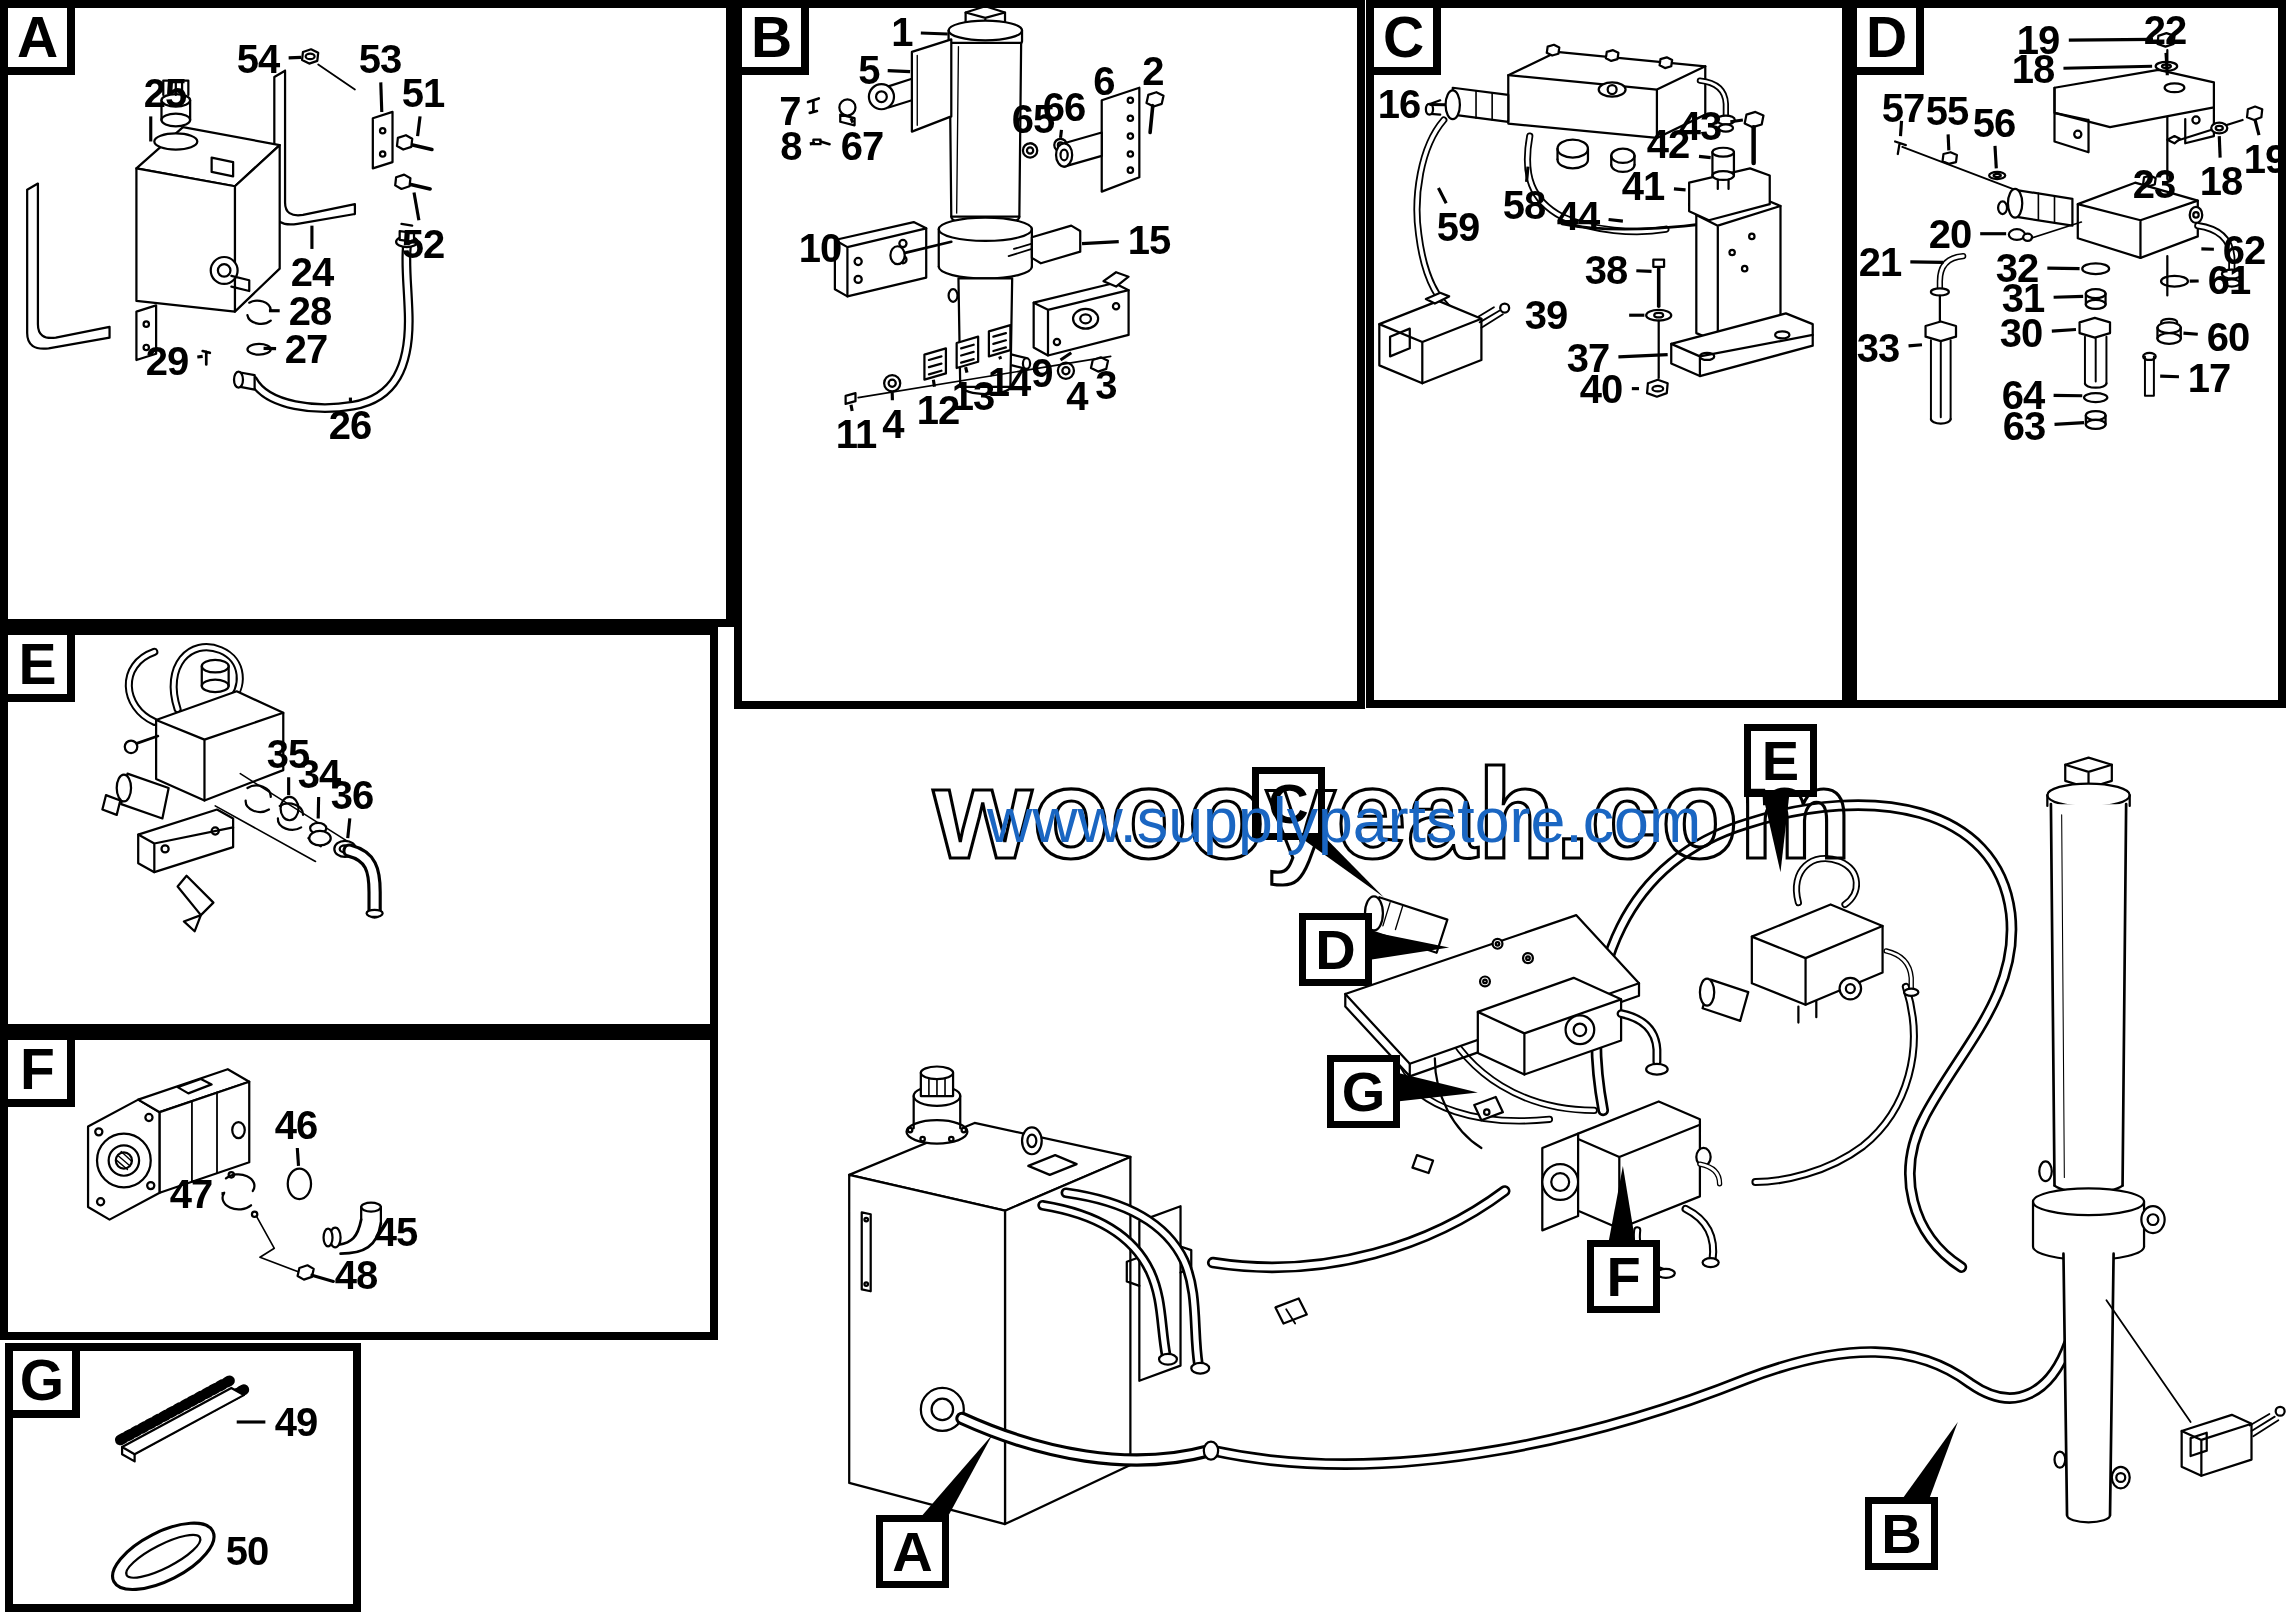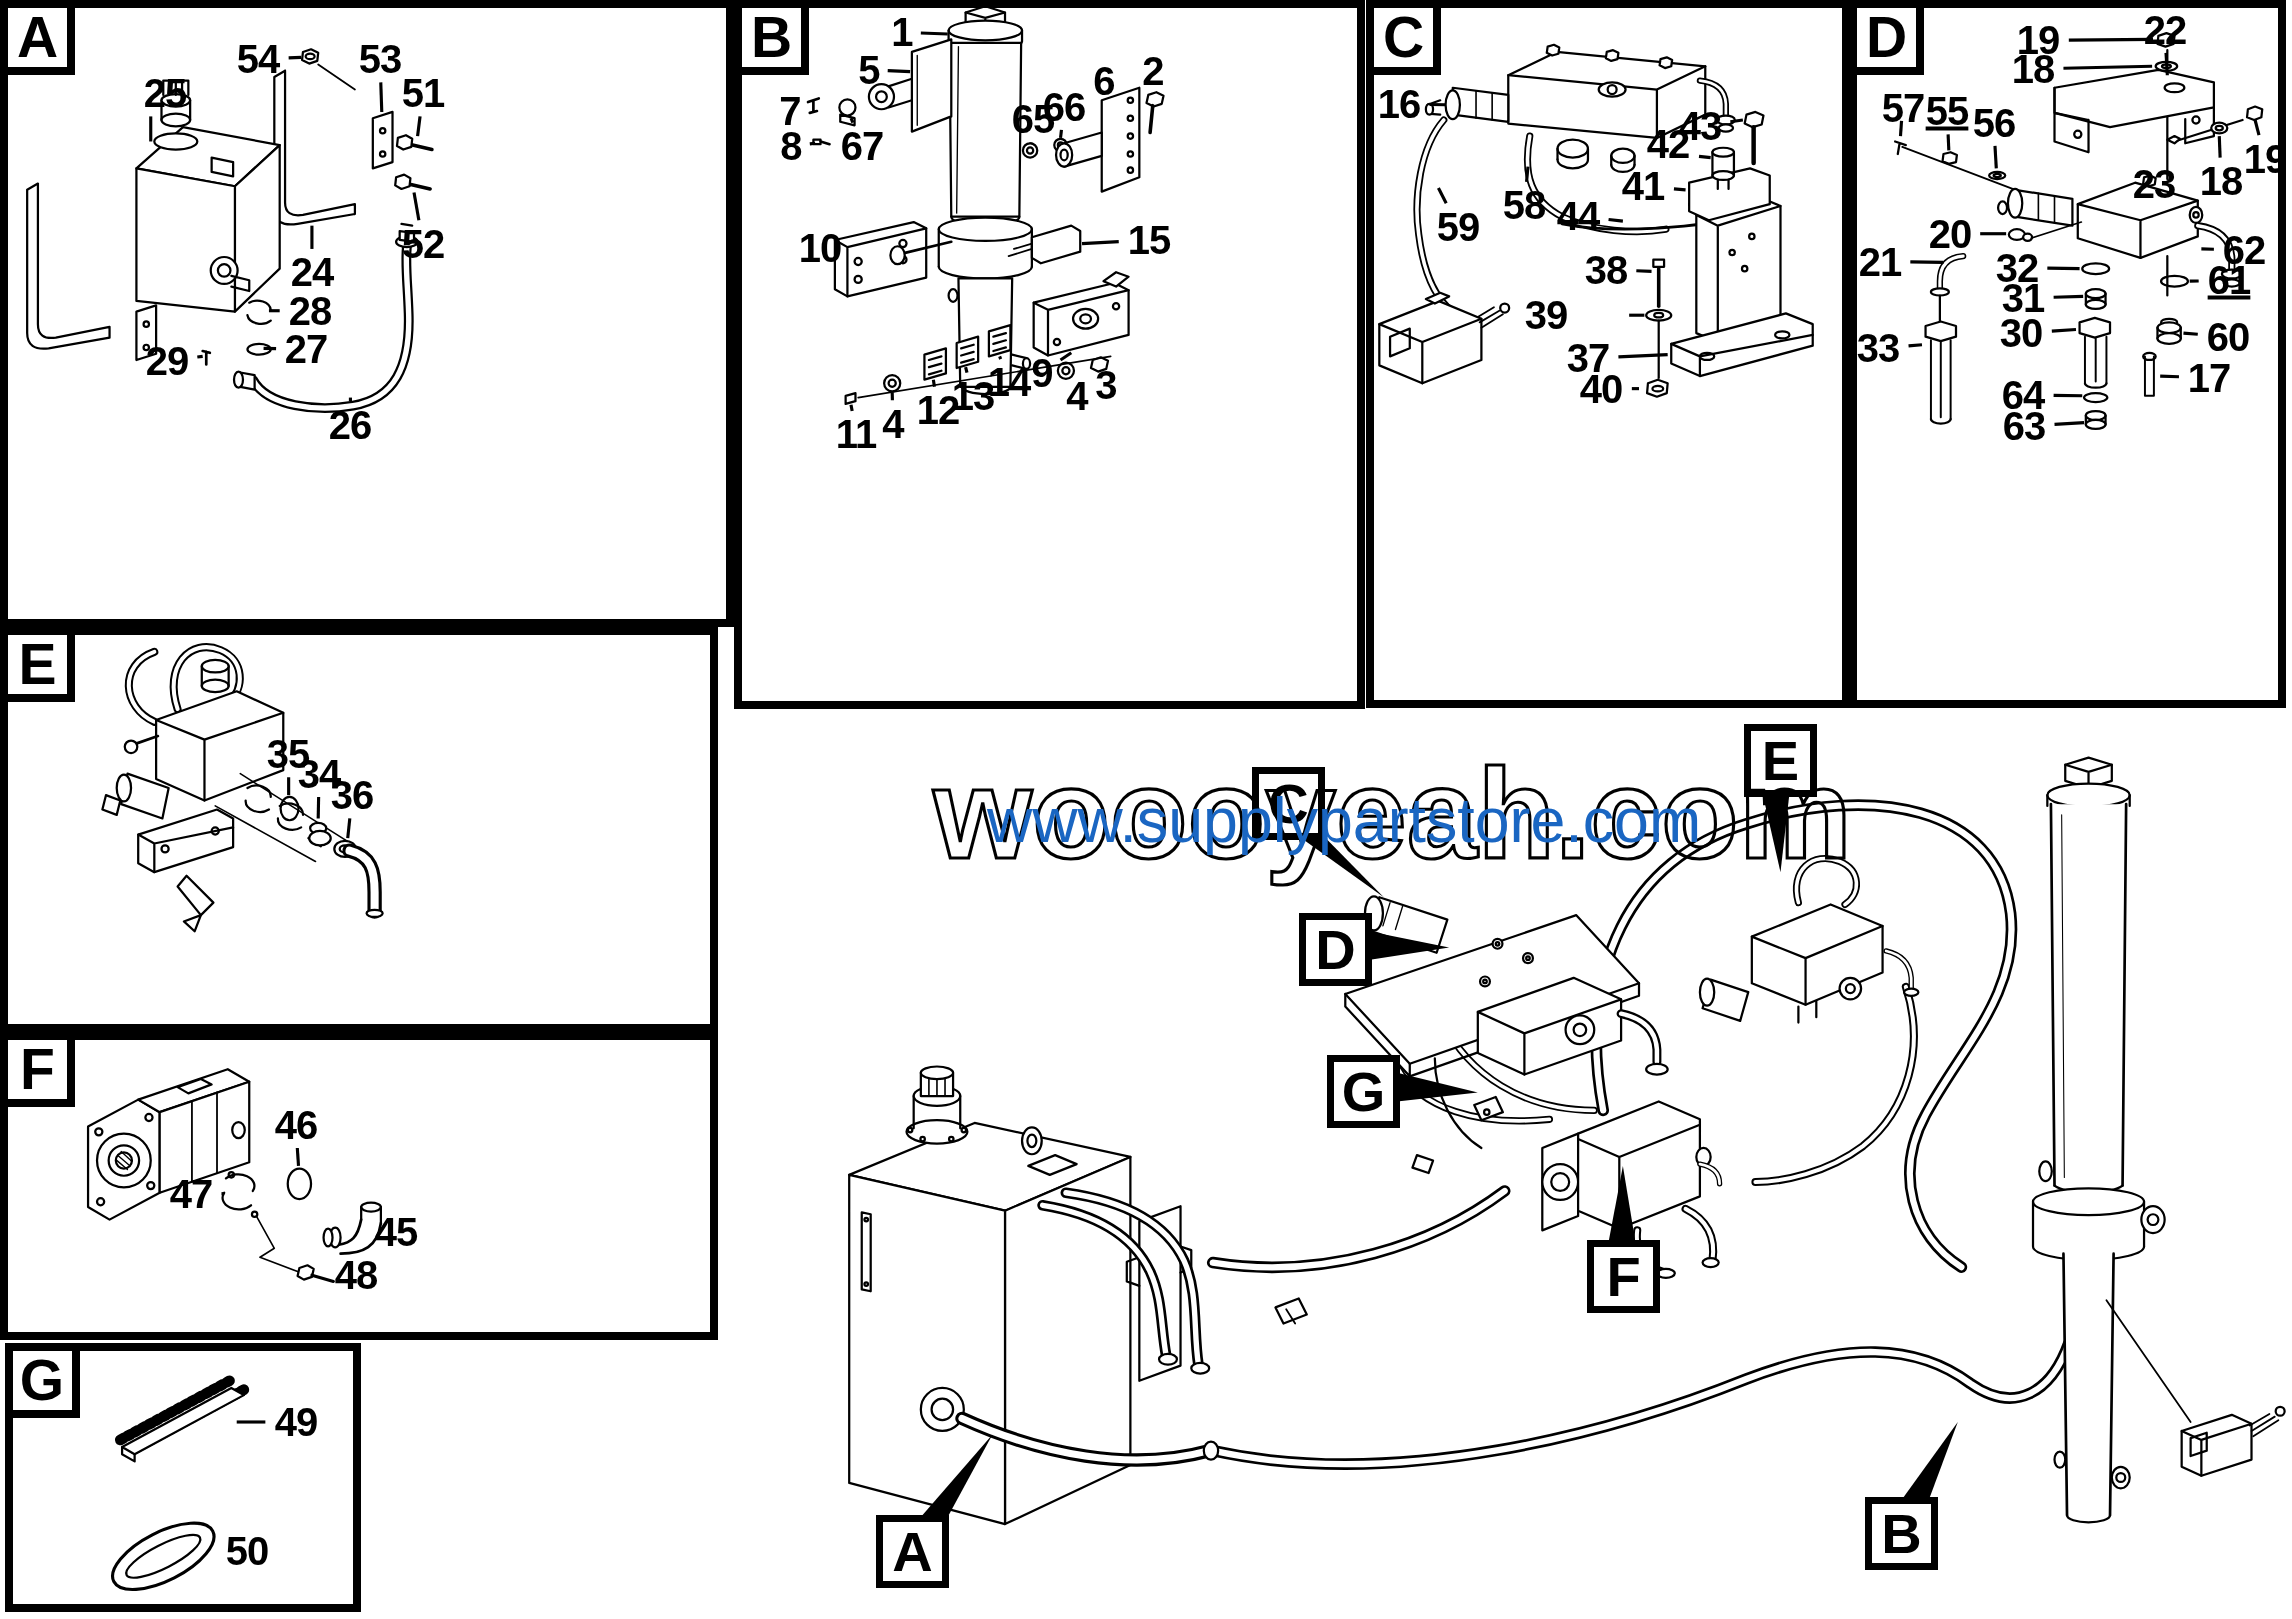--- a/index.html
+++ b/index.html
@@ -587,33 +587,33 @@
     <div class="pnum" style="left: 1606px; top: 270px;">38</div>
     <div class="pnum" style="left: 1546px; top: 315px; text-align: center;">39</div>
     <div class="pnum" style="left: 1588px; top: 358px;">37</div>
     <div class="pnum" style="left: 1601px; top: 389px;">40</div>
     <div class="panel" style="left: 1849px; top: 0px; width: 437px; height: 708px;"></div>
     <div class="letterbox" style="left: 1849px; top: 0px;">D</div>
     <div class="pnum" style="left: 2038px; top: 40px;">19</div>
     <div class="pnum" style="left: 2033px; top: 69px;">18</div>
     <div class="pnum" style="left: 2165px; top: 29.6px;">22</div>
     <div class="pnum" style="left: 1903px; top: 108px;">57</div>
-    <div class="pnum" style="left: 1947px; top: 111px; text-decoration: underline;">55</div>
+    <div class="pnum" style="left: 1947px; top: 111px;">55</div>
     <div class="pnum" style="left: 1994px; top: 123px;">56</div>
     <div class="pnum" style="left: 2154px; top: 184px;">23</div>
     <div class="pnum" style="left: 2265px; top: 159px;">19</div>
     <div class="pnum" style="left: 2221px; top: 181px;">18</div>
     <div class="pnum" style="left: 1950px; top: 234px;">20</div>
     <div class="pnum" style="left: 1880px; top: 262px;">21</div>
     <div class="pnum" style="left: 2017px; top: 268px;">32</div>
     <div class="pnum" style="left: 2023px; top: 298px;">31</div>
     <div class="pnum" style="left: 2021px; top: 333px;">30</div>
     <div class="pnum" style="left: 1878px; top: 348px;">33</div>
     <div class="pnum" style="left: 2244px; top: 250px;">62</div>
-    <div class="pnum" style="left: 2229px; top: 280px; text-decoration: underline;">61</div>
+    <div class="pnum" style="left: 2229px; top: 280px;">61</div>
     <div class="pnum" style="left: 2228px; top: 337px;">60</div>
     <div class="pnum" style="left: 2209px; top: 378px;">17</div>
     <div class="pnum" style="left: 2023px; top: 395px;">64</div>
     <div class="pnum" style="left: 2024px; top: 426px;">63</div>
     <div class="panel" style="left: 0px; top: 627px; width: 718px; height: 405px;"></div>
     <div class="letterbox" style="left: 0px; top: 627px;">E</div>
     <div class="pnum" style="left: 288px; top: 754px; text-align: right;">35</div>
     <div class="pnum" style="left: 319px; top: 774px;">34</div>
     <div class="pnum" style="left: 352px; top: 795px;">36</div>
     <div class="panel" style="left: 0px; top: 1032px; width: 718px; height: 308px;"></div>

